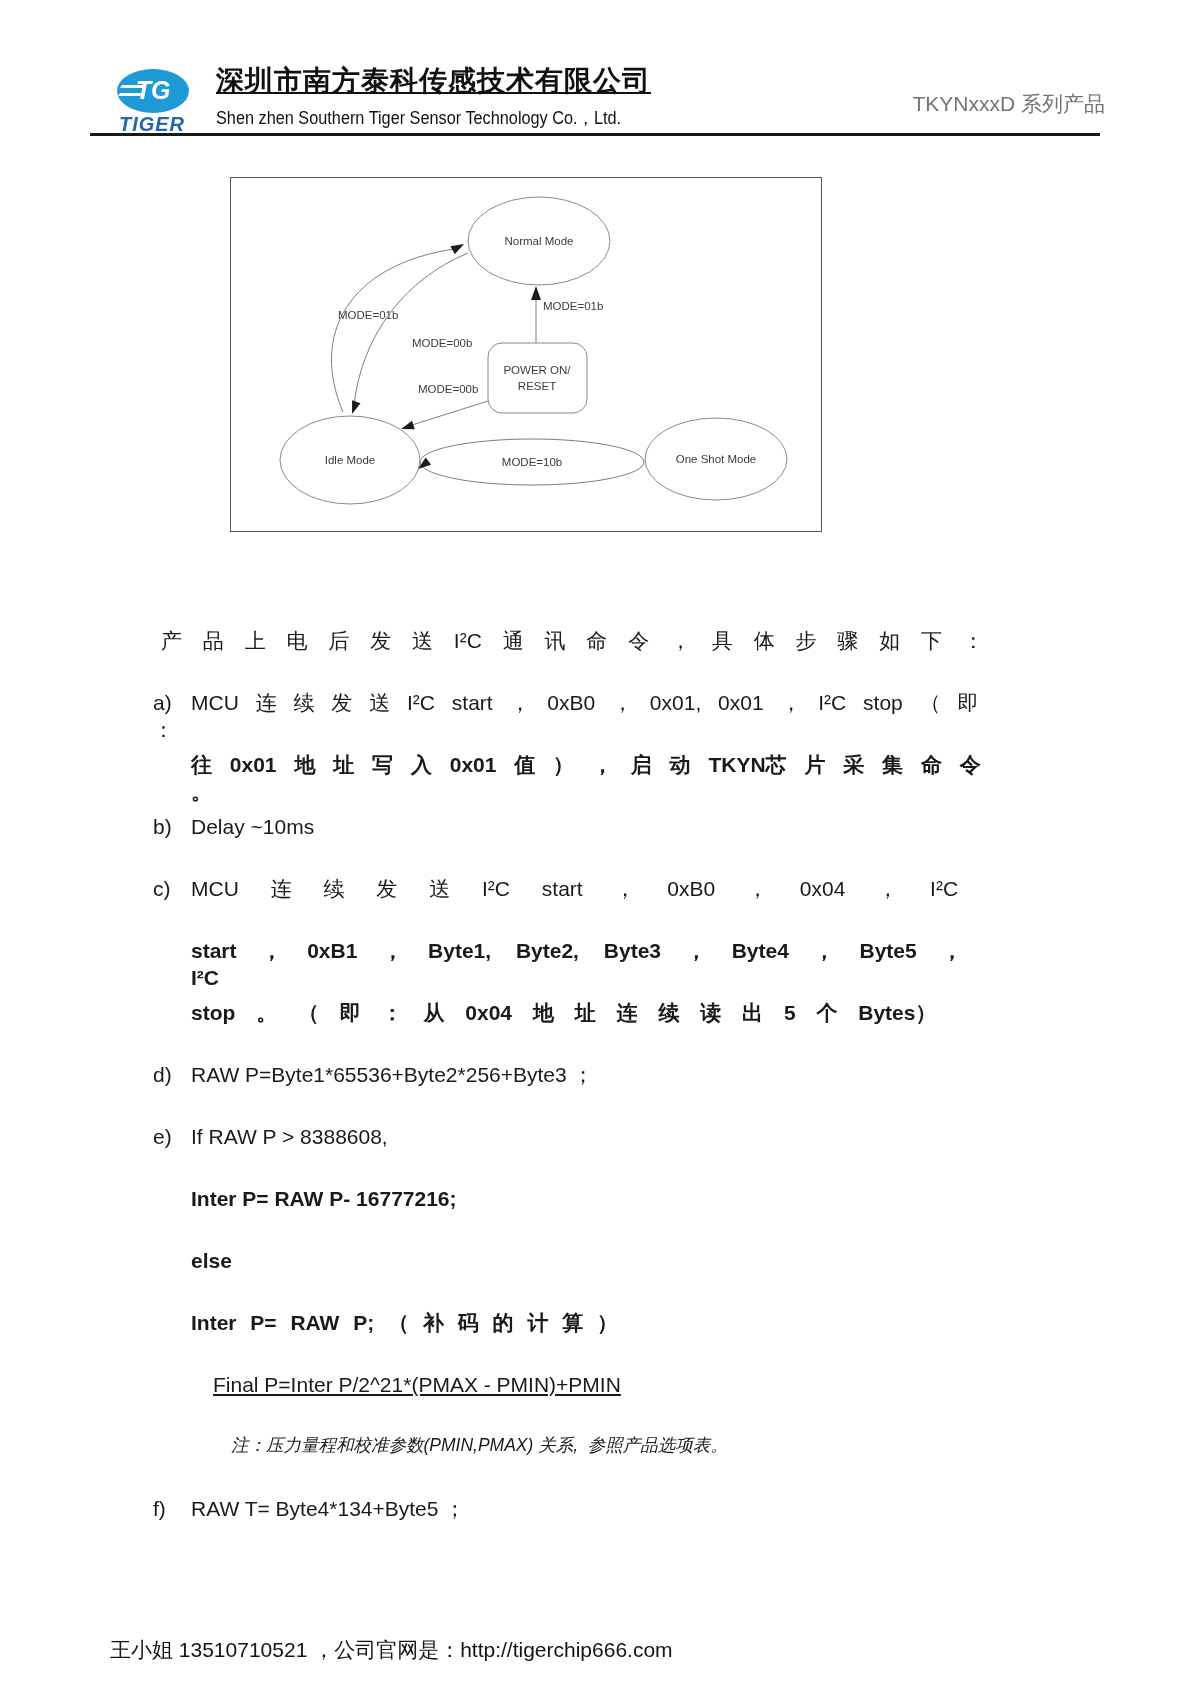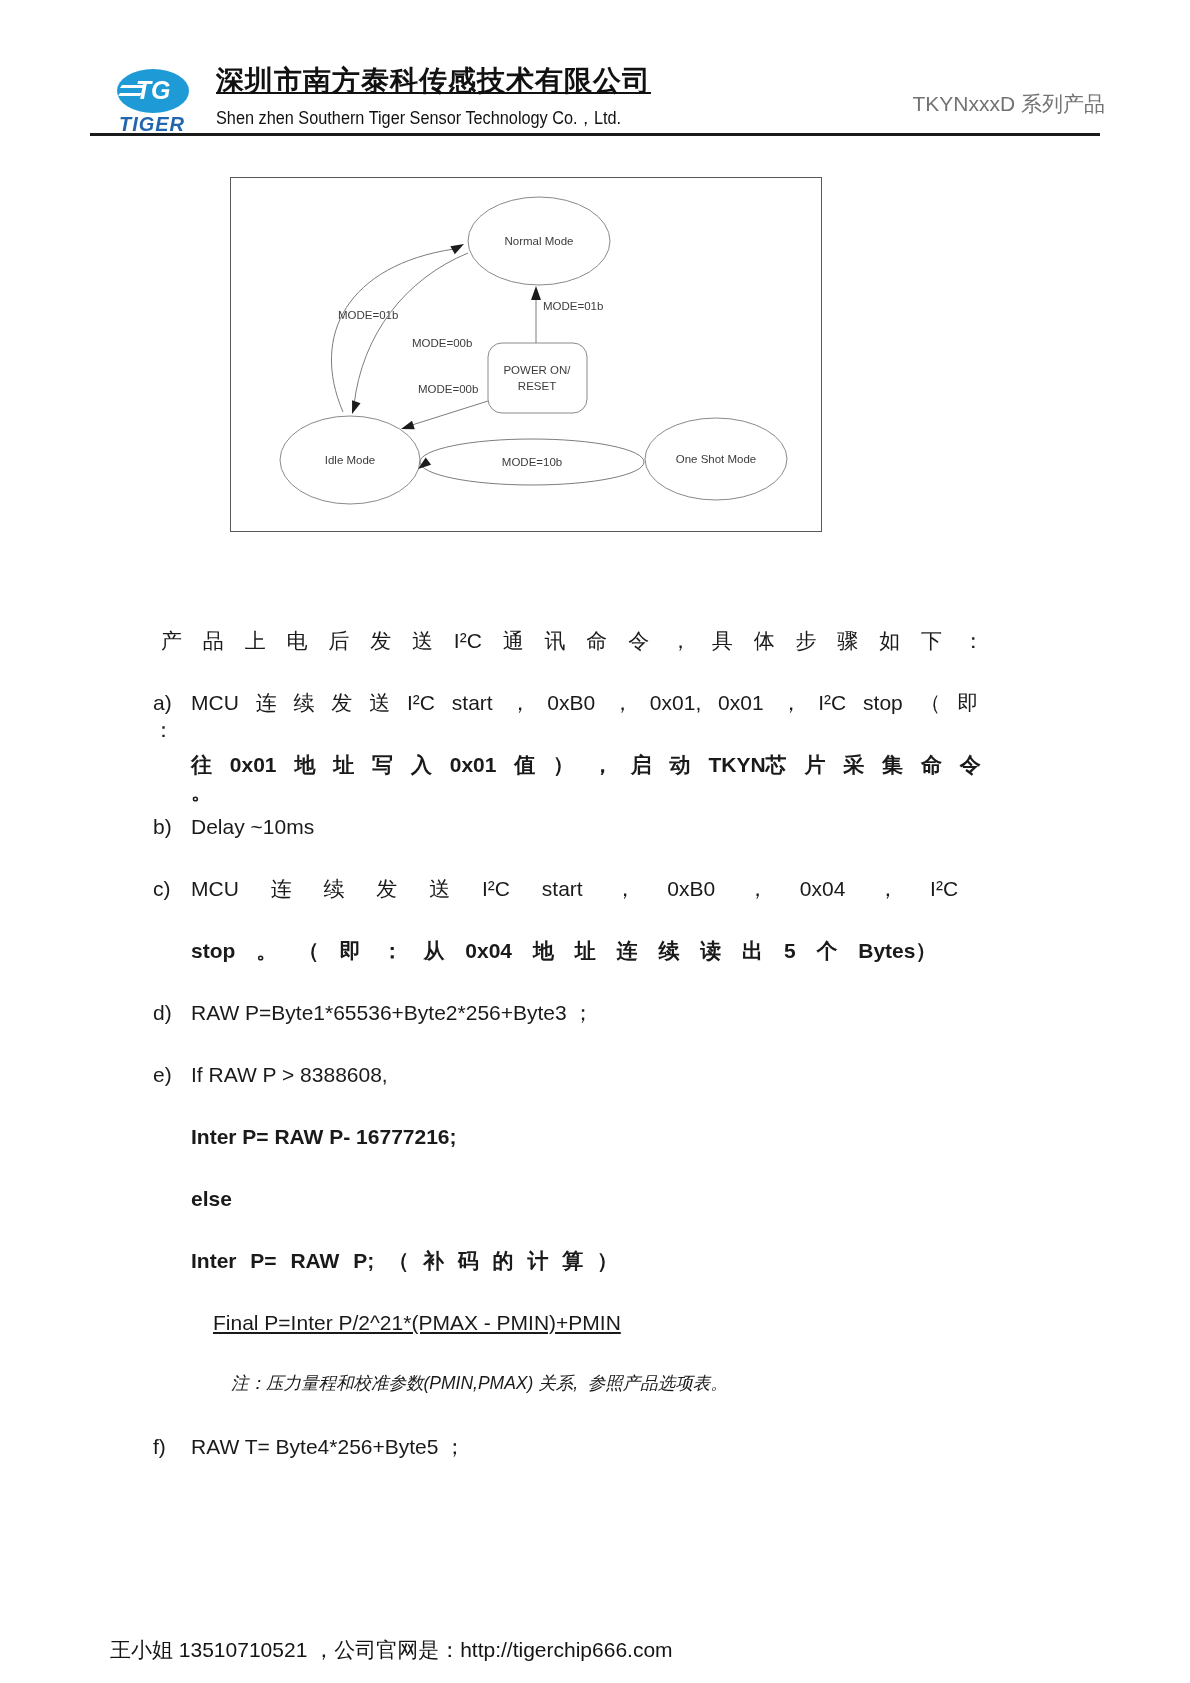--- a/index.html
+++ b/index.html
@@ -115,36 +115,37 @@
   <div class="row intro ws15">产 品 上 电 后 发 送 I²C 通 讯 命 令 ， 具 体 步 骤 如 下 ：</div>
 
   <div class="row ws11"><span class="marker">a)</span><span>MCU 连 续 发 送 I²C start ， 0xB0 ， 0x01, 0x01 ， I²C stop （ 即 ：</span></div>
 
   <div class="row cont ws12">往 0x01 地 址 写 入 0x01 值 ） ， 启 动 TKYN芯 片 采 集 命 令 。</div>
 
   <div class="row"><span class="marker">b)</span><span>Delay ~10ms</span></div>
 
   <div class="row ws26"><span class="marker">c)</span><span>MCU 连 续 发 送 I²C start ， 0xB0 ， 0x04 ， I²C</span></div>
 
+  <div class="row cont ws19">start ， 0xB1 ， Byte1, Byte2, Byte3 ， Byte4 ， Byte5 ， I²C</div>
 
   <div class="row cont ws15">stop 。 （ 即 ： 从 0x04 地 址 连 续 读 出 5 个 Bytes）</div>
 
   <div class="row"><span class="marker">d)</span><span>RAW P=Byte1*65536+Byte2*256+Byte3 ；</span></div>
 
   <div class="row"><span class="marker">e)</span><span>If RAW P &gt; 8388608,</span></div>
 
   <div class="row cont">Inter P= RAW P- 16777216;</div>
 
   <div class="row cont">else</div>
 
   <div class="row cont ws8">Inter P= RAW P; （ 补 码 的 计 算 ）</div>
 
   <div class="row indent2">Final P=Inter P/2^21*(PMAX - PMIN)+PMIN</div>
 
   <div class="row note-row">注：压力量程和校准参数(PMIN,PMAX) 关系,  参照产品选项表。</div>
 
-  <div class="row"><span class="marker">f)</span><span>RAW T= Byte4*256+Byte5 ；</span></div>
+  <div class="row"><span class="marker">f)</span><span>RAW T= Byte4*134+Byte5 ；</span></div>
 </div>
 
 <div class="doc-footer">
   <div>王小姐 13510710521 ，公司官网是：http://tigerchip666.com</div>
   
 </div>
 
 </body></html>

